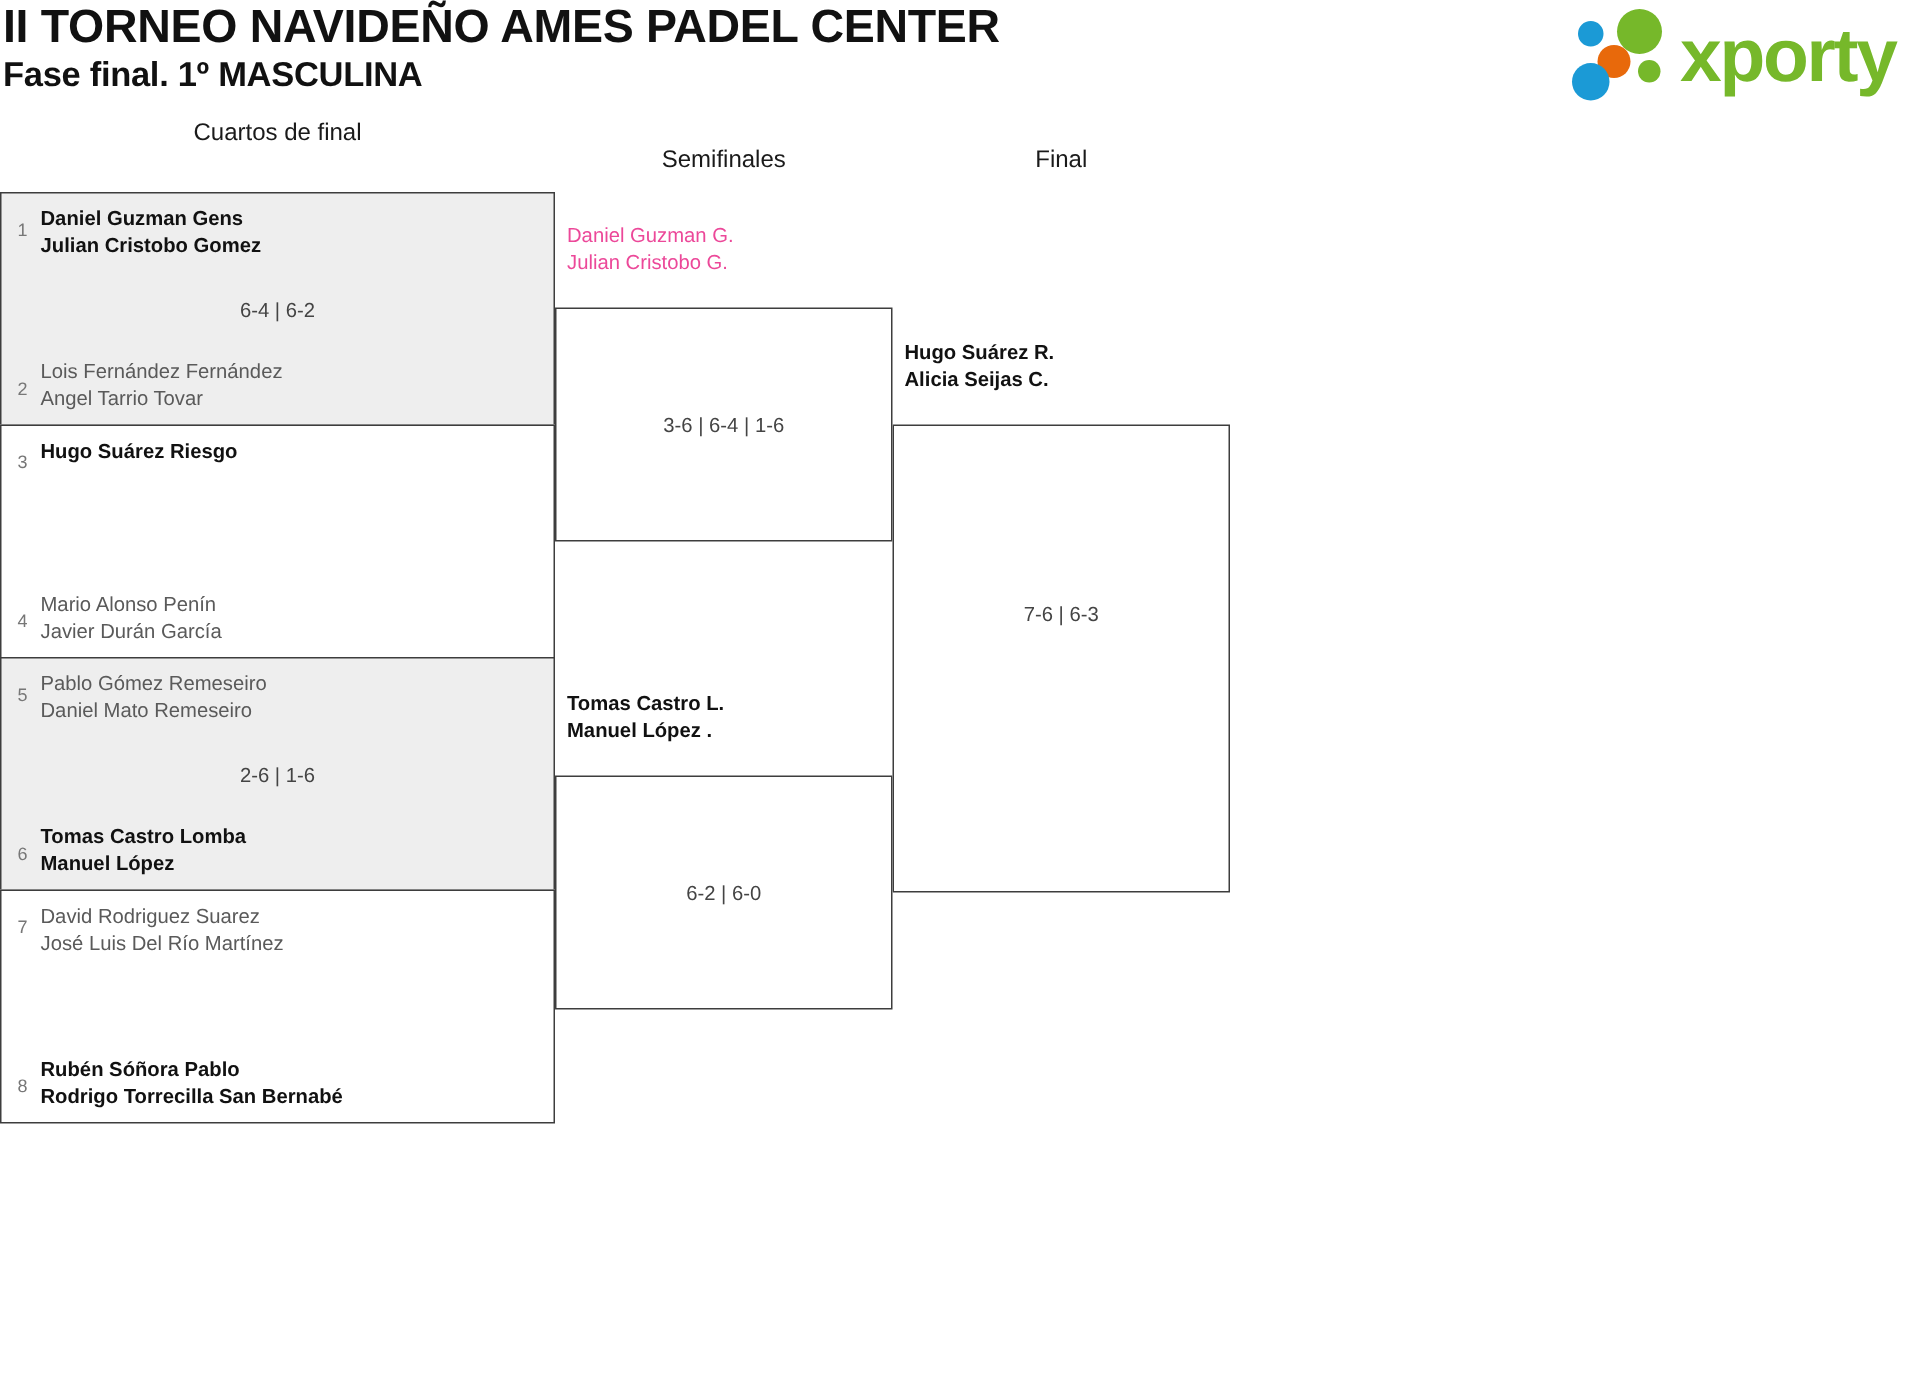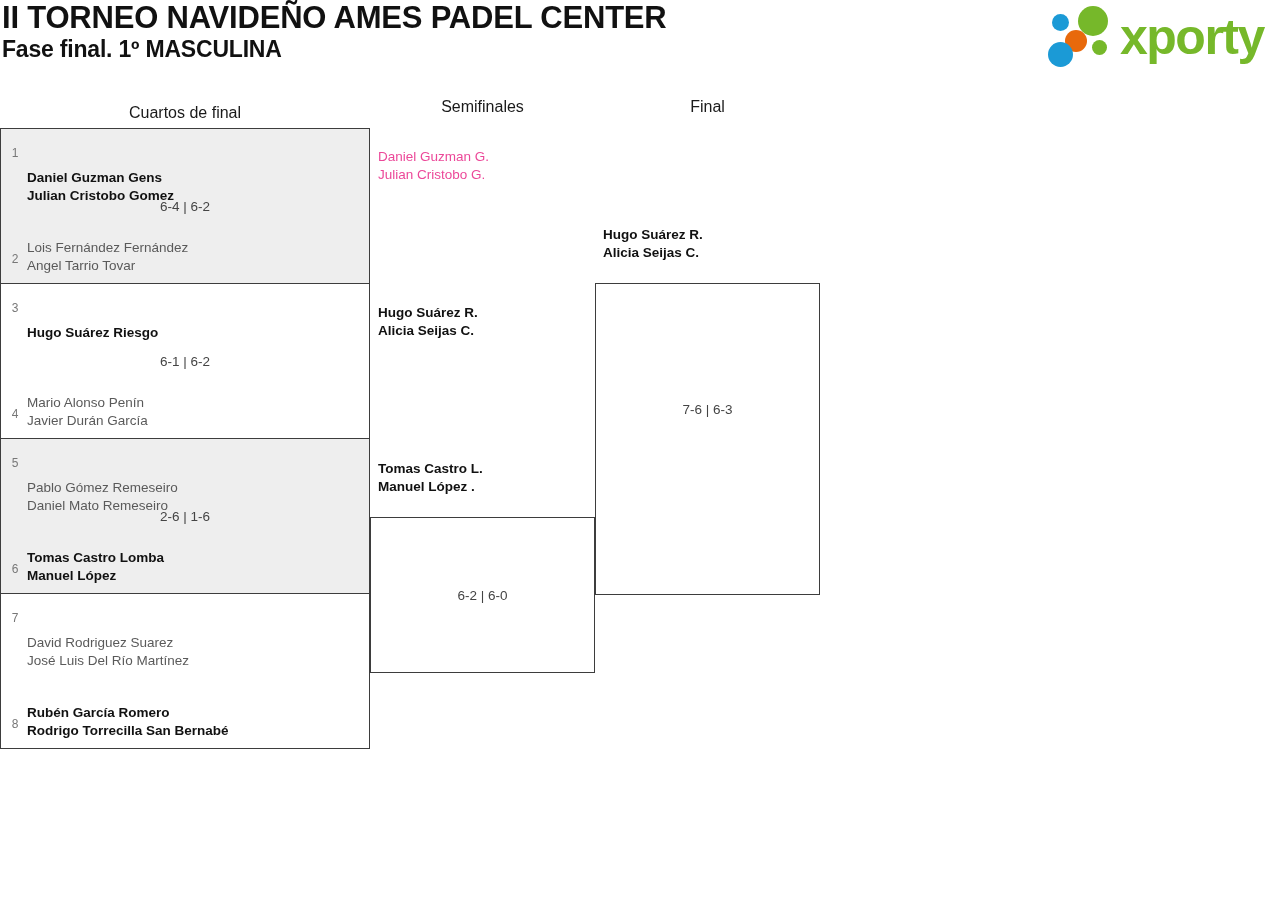--- a/index.html
+++ b/index.html
@@ -67,21 +67,21 @@
 
   
   .round-header {
     position: absolute;
     font-size: 16px;
     line-height: 20px;
     color: #1a1a1a;
     text-align: center;
     white-space: nowrap;
   }
-  #round-header-0 { left: 0px;   top: 103px; width: 370px; }
+  #round-header-0 { left: 0px;   top: 79px; width: 370px; }
   #round-header-1 { left: 370px; top: 97px; width: 225px; }
   #round-header-2 { left: 595px; top: 97px; width: 225px; }
 
   
   #bracket {
     position: absolute;
     left: 0; top: 128px;
     width: 830px; height: 630px;
   }
 
@@ -95,21 +95,20 @@
 
   .team {
     position: absolute;
     left: 26px;
     width: 330px;
     font-size: 13.5px;
     line-height: 18px;
     color: #5a5a5a;
     font-weight: normal;
     white-space: nowrap;
-    margin-top: 32px;
   }
   .team.winner {
     color: #111111;
     font-weight: bold;
   }
   .team.top    { top: 8px; }
   .team.bottom { bottom: 8px; }
 
   .seed {
     position: absolute;
@@ -202,21 +201,20 @@
       <div>Lois Fernández Fernández</div>
       <div>Angel Tarrio Tovar</div>
     </div>
   </div>
 
   <div class="match r1" id="match-qf-1">
     <div class="seed top">3</div>
     <div class="team top winner">
       <div>Hugo Suárez Riesgo</div>
     </div>
-    <div class="score">6-1 | 6-2</div>
     <div class="seed bottom">4</div>
     <div class="team bottom">
       <div>Mario Alonso Penín</div>
       <div>Javier Durán García</div>
     </div>
   </div>
 
   <div class="match r1 shaded" id="match-qf-2">
     <div class="seed top">5</div>
     <div class="team top">
@@ -232,21 +230,21 @@
   </div>
 
   <div class="match r1" id="match-qf-3">
     <div class="seed top">7</div>
     <div class="team top">
       <div>David Rodriguez Suarez</div>
       <div>José Luis Del Río Martínez</div>
     </div>
     <div class="seed bottom">8</div>
     <div class="team bottom winner">
-      <div>Rubén García Romero</div>
+      <div>Rubén Sóñora Pablo</div>
       <div>Rodrigo Torrecilla San Bernabé</div>
     </div>
   </div>
 
   <div class="label-outside" style="left:378px; top:20px;">
     <div>Daniel Guzman G.</div>
     <div>Julian Cristobo G.</div>
   </div>
 
   <div class="label-outside winner" style="left:378px; top:176px;">
@@ -257,20 +255,23 @@
   <div class="label-outside winner" style="left:378px; top:332px;">
     <div>Tomas Castro L.</div>
     <div>Manuel López .</div>
   </div>
 
   <div class="label-outside" style="left:378px; top:488px;">
     <div>Rubén Sóñora R.</div>
     <div>Rodrigo Torrecilla S.</div>
   </div>
 
+  <div class="match r2" id="match-sf-0">
+    <div class="score">3-6 | 6-4 | 1-6</div>
+  </div>
 
   <div class="match r2" id="match-sf-1">
     <div class="score">6-2 | 6-0</div>
   </div>
 
   <div class="label-outside winner" style="left:603px; top:98px;">
     <div>Hugo Suárez R.</div>
     <div>Alicia Seijas C.</div>
   </div>
 

